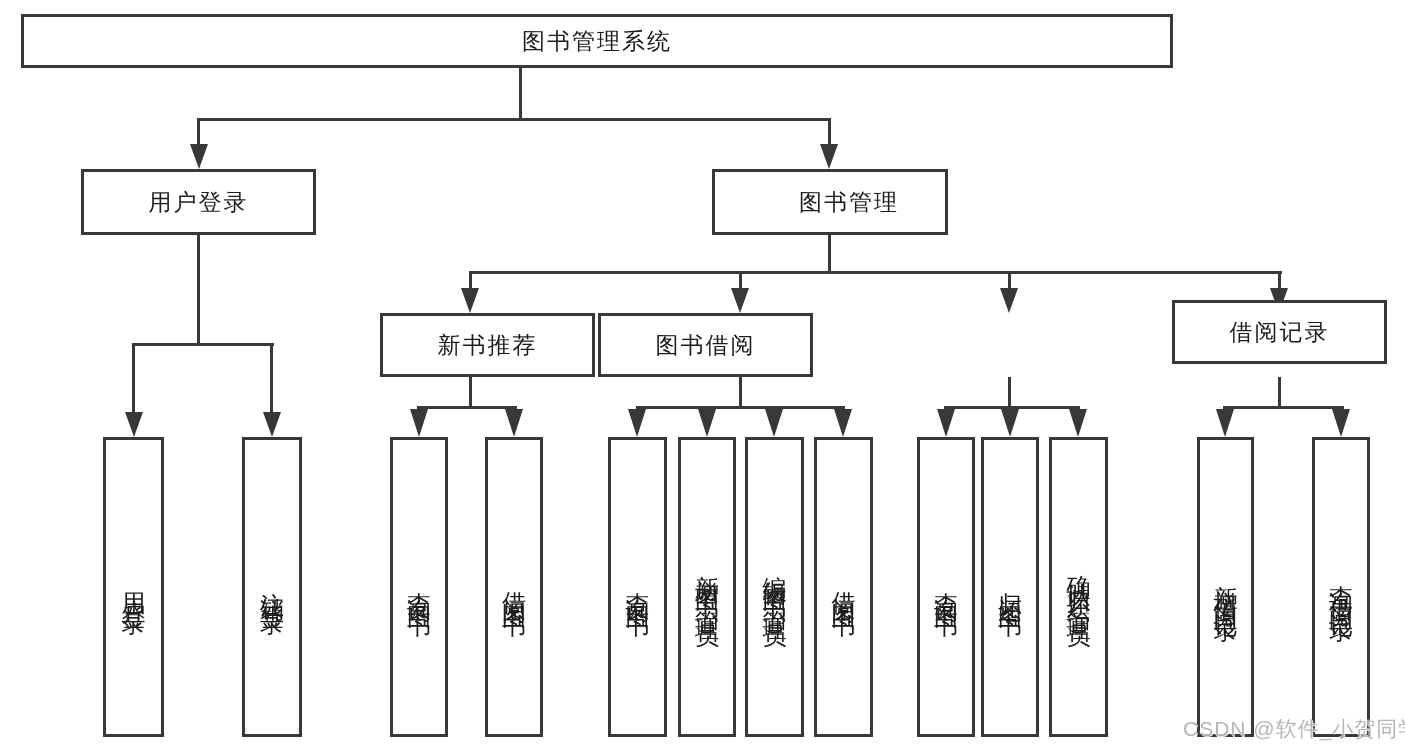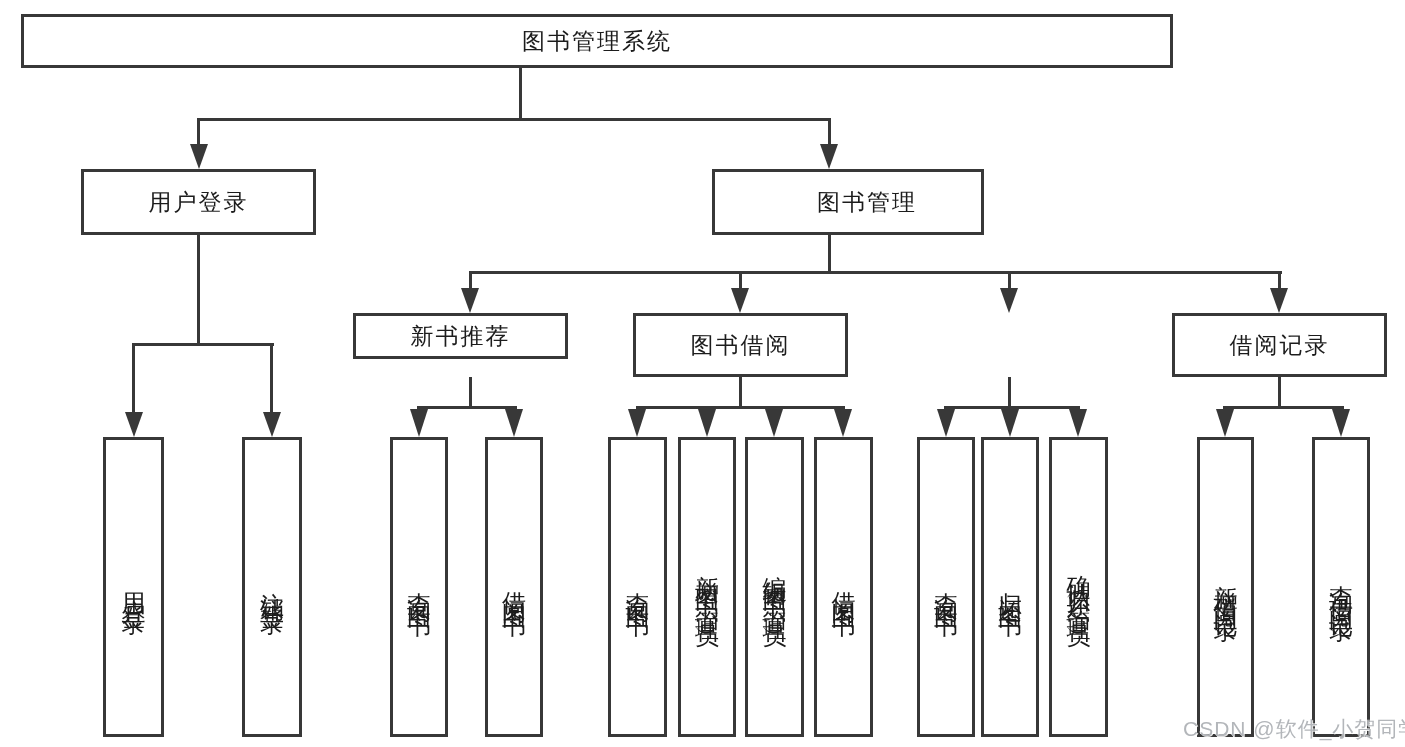--- a/index.html
+++ b/index.html
@@ -80,31 +80,31 @@
 
 <div class="canvas">
 
   <div class="node" style="left:21px; top:14px; width:1152px; height:54px;">
     <span>图书管理系统</span>
   </div>
 
   <div class="node" style="left:81px; top:169px; width:235px; height:66px;">
     <span>用户登录</span>
   </div>
-  <div class="node" style="left:712px; top:169px; width:272px; height:66px;padding-left:38px;">
+  <div class="node" style="left:712px; top:169px; width:236px; height:66px;padding-left:38px;">
     <span>图书管理</span>
   </div>
 
-  <div class="node" style="left:353px; top:313px; width:215px; height:46px;">
+  <div class="node" style="left:380px; top:313px; width:215px; height:64px;">
     <span>新书推荐</span>
   </div>
-  <div class="node" style="left:633px; top:313px; width:215px; height:64px;">
+  <div class="node" style="left:598px; top:313px; width:215px; height:64px;">
     <span>图书借阅</span>
   </div>
-  <div class="node" style="left:1172px; top:313px; width:215px; height:64px;">
+  <div class="node" style="left:1172px; top:300px; width:215px; height:64px;">
     <span>借阅记录</span>
   </div>
 
   <div class="leaf" style="left:103px; width:61px;">
     <span>用户登录</span>
   </div>
   <div class="leaf" style="left:242px; width:60px;">
     <span>注销登录</span>
   </div>
 

